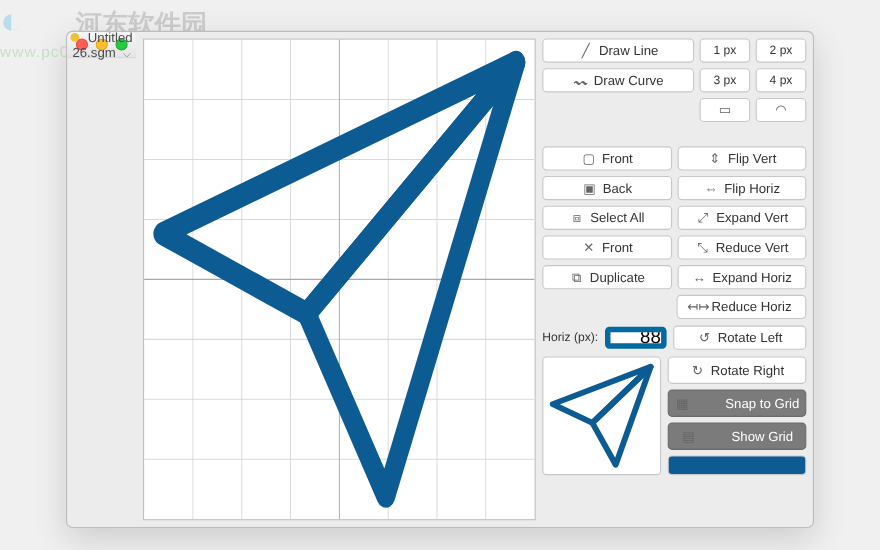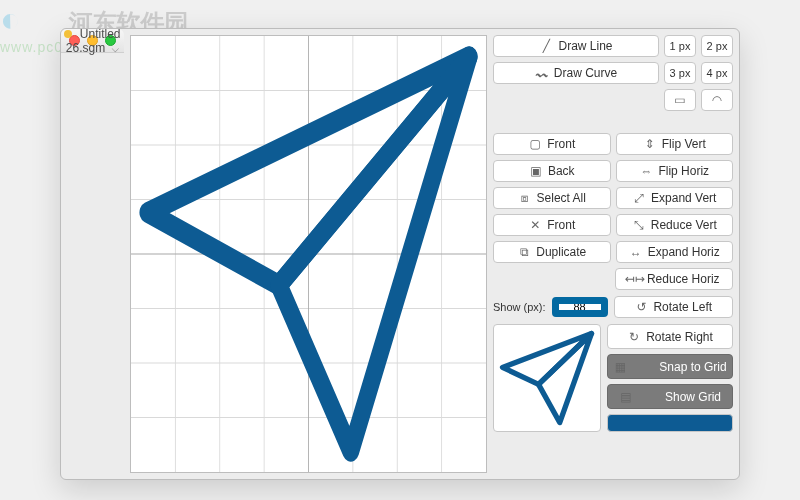--- a/index.html
+++ b/index.html
@@ -34,26 +34,26 @@
   .sidebar { width:240px; display:flex; flex-direction:column; gap:6px; }
   .btn-row { display:flex; gap:5px; }
   .btn {
     flex:1; height:22px; background:#fff; border:1px solid #c7c7c7; border-radius:4px;
     display:flex; align-items:center; justify-content:center; gap:5px;
     font-size:11px; color:#333; cursor:pointer;
   }
   .btn.wide { flex:1; }
   .btn .ic { width:14px; display:inline-flex; justify-content:center; color:#666; }
   .btn.toggle { background:#7b7b7b; color:#fff; border-color:#6a6a6a;gap:32px; }
-  .pxbtn { width:32px; flex:none; }
+  .pxbtn { width:46px; flex:none; }
   .group { display:flex; flex-direction:column; gap:5px; }
   .spacer { height:10px; }
   .size-row { display:flex; align-items:center; gap:6px; }
   .size-label { font-size:11px; color:#333; }
-  .size-input { width:56px; height:20px; border:7px solid #0369a1; border-radius:4px; text-align:center; font-size:11px; }
+  .size-input { width:56px; height:20px; border:5px solid #0369a1; border-radius:4px; text-align:right; font-size:17px; }
   .preview-row { display:flex; gap:6px; }
   .preview-box { width:108px; height:108px; background:#fff; border:1px solid #c7c7c7; border-radius:4px; position:relative; }
   .preview-col { flex:1; display:flex; flex-direction:column; gap:5px; }
   .color-swatch { height:18px; border-radius:4px; border:1px solid #c7c7c7; background:#0d5b93; }
 </style>
 </head>
 <body>
 
 <div class="watermark">
   <span class="logo">◐</span><span class="zh">河东软件园</span><br>
@@ -188,21 +188,21 @@
         <div class="btn-row">
           <div style="flex:1"></div>
           <div class="btn wide">
             <span class="ic">↤↦</span>
             <span>Reduce Horiz</span>
           </div>
         </div>
       </div>
 
       <div class="size-row">
-        <span class="size-label">Show (px):</span>
+        <span class="size-label">Horiz (px):</span>
         <input class="size-input" value="88" style="">
         <div class="btn wide" style="flex:1">
           <span class="ic">↺</span>
           <span>Rotate Left</span>
         </div>
       </div>
 
       <div class="preview-row">
         <div class="preview-box">
           <svg width="100%" height="100%" viewBox="0 0 100 100">

